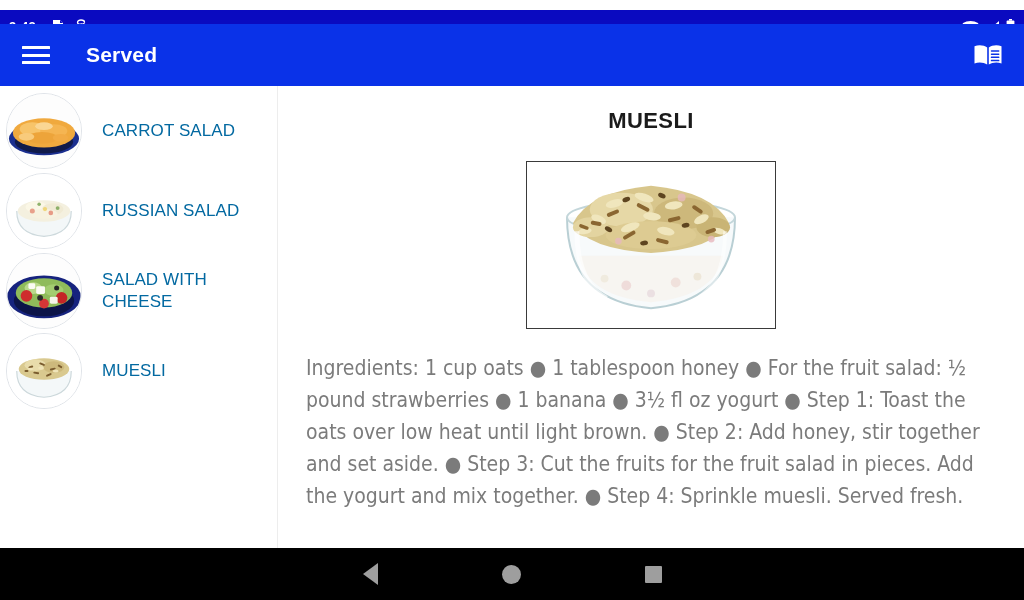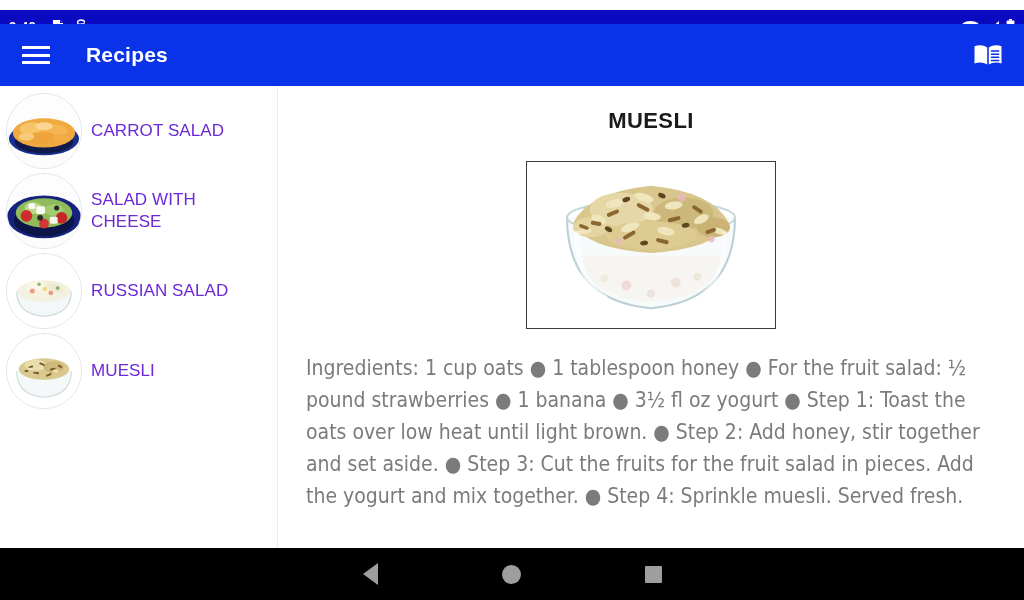--- a/index.html
+++ b/index.html
@@ -125,23 +125,23 @@
     height: 76px;
     border-radius: 50%;
     overflow: hidden;
     flex: 0 0 76px;
     position: relative;
     background: #ffffff;
     border: 1px solid #dfe3e8;
   }
   .thumb svg { display: block; width: 100%; height: 100%; }
   .recipe-label {
-    margin-left: 9px;
+    margin-left: 20px;
     font-size: 17px;
-    color: #6d28d9;
+    color: #0369a1;
     line-height: 1.32;
     letter-spacing: 0.1px;
     max-width: 168px;
   }
 
   
   .detail {
     flex: 1;
     height: 100%;
     position: relative;
@@ -241,21 +241,21 @@
       </svg>
     </div>
   </div>
 
   <div class="app-bar">
     <div class="hamburger">
       <span></span>
       <span></span>
       <span></span>
     </div>
-    <div class="app-title">Recipes</div>
+    <div class="app-title">Served</div>
     <div class="appbar-action">
       <svg width="30" height="24" viewBox="0 0 30 24">
         <path d="M14.2 4.4C12.2 3 9.6 2.3 6.8 2.3c-1.9 0-3.7.3-5.3.9v17.2c1.6-.6 3.4-.9 5.3-.9 2.8 0 5.4.7 7.4 2.1V4.4z" fill="#ffffff"></path>
         <path d="M15.8 4.4C17.8 3 20.4 2.3 23.2 2.3c1.9 0 3.7.3 5.3.9v17.2c-1.6-.6-3.4-.9-5.3-.9-2.8 0-5.4.7-7.4 2.1V4.4z" fill="#ffffff"></path>
         <g fill="#0a32e8">
           <rect x="17.8" y="7.2" width="8.6" height="1.5" rx="0.6"></rect>
           <rect x="17.8" y="10.4" width="8.6" height="1.5" rx="0.6"></rect>
           <rect x="17.8" y="13.6" width="8.6" height="1.5" rx="0.6"></rect>
           <rect x="17.8" y="16.8" width="8.6" height="1.5" rx="0.6"></rect>
         </g>
@@ -278,20 +278,40 @@
             <ellipse cx="48" cy="38" rx="14" ry="7" fill="#f5b552"></ellipse>
             <ellipse cx="36" cy="45" rx="16" ry="6" fill="#eda43a"></ellipse>
             <ellipse cx="20" cy="44" rx="8" ry="4" fill="#f8cb7c"></ellipse>
             <ellipse cx="55" cy="45" rx="8" ry="4" fill="#f2ab45"></ellipse>
             <ellipse cx="38" cy="33" rx="9" ry="4" fill="#fad694"></ellipse>
           </svg>
         </div>
         <div class="recipe-label">CARROT SALAD</div>
       </div>
 
+
+      <div class="recipe-item">
+        <div class="thumb">
+          <svg viewBox="0 0 76 76" preserveAspectRatio="xMidYMid slice">
+            <rect width="76" height="76" fill="#ffffff"></rect>
+            <path d="M10 38 Q10 62 38 64 Q66 62 66 38 Z" fill="#f2f6f7" opacity="0.9"></path>
+            <path d="M10 38 Q10 62 38 64 Q66 62 66 38" fill="none" stroke="#cdd9dc" stroke-width="1.2"></path>
+            <ellipse cx="38" cy="38" rx="27" ry="11" fill="#f4f0df"></ellipse>
+            <ellipse cx="30" cy="34" rx="11" ry="6" fill="#fbf7e6"></ellipse>
+            <ellipse cx="47" cy="36" rx="11" ry="6" fill="#f0ead4"></ellipse>
+            <ellipse cx="38" cy="41" rx="14" ry="5" fill="#f7f2df"></ellipse>
+            <circle cx="26" cy="38" r="2.6" fill="#e8a08a"></circle>
+            <circle cx="45" cy="40" r="2.4" fill="#e79b86"></circle>
+            <circle cx="52" cy="35" r="2" fill="#8db06a"></circle>
+            <circle cx="33" cy="31" r="1.8" fill="#8fb26c"></circle>
+            <circle cx="39" cy="36" r="2.2" fill="#f0d67a"></circle>
+          </svg>
+        </div>
+        <div class="recipe-label">RUSSIAN SALAD</div>
+      </div>
 
       <div class="recipe-item">
         <div class="thumb">
           <svg viewBox="0 0 76 76" preserveAspectRatio="xMidYMid slice">
             <rect width="76" height="76" fill="#fdfdfd"></rect>
             <ellipse cx="38" cy="44" rx="38" ry="22" fill="#16237e"></ellipse>
             <ellipse cx="38" cy="48" rx="31" ry="16" fill="#0c1448"></ellipse>
             <ellipse cx="38" cy="40" rx="29" ry="15" fill="#8fbb5a"></ellipse>
             <ellipse cx="27" cy="35" rx="9" ry="6" fill="#b9d88a"></ellipse>
             <ellipse cx="48" cy="37" rx="10" ry="6" fill="#a3cc70"></ellipse>
@@ -299,40 +319,20 @@
             <circle cx="56" cy="45" r="6" fill="#c42626"></circle>
             <circle cx="38" cy="51" r="5" fill="#d43636"></circle>
             <rect x="30" y="33" width="9" height="8" rx="1.5" fill="#fafaf2"></rect>
             <rect x="44" y="44" width="8" height="7" rx="1.5" fill="#f5f5ea"></rect>
             <rect x="22" y="30" width="7" height="6" rx="1.5" fill="#fbfbf4"></rect>
             <circle cx="34" cy="45" r="3" fill="#2a2a2a"></circle>
             <circle cx="51" cy="35" r="2.6" fill="#242424"></circle>
           </svg>
         </div>
         <div class="recipe-label">SALAD WITH CHEESE</div>
-      </div>
-
-      <div class="recipe-item">
-        <div class="thumb">
-          <svg viewBox="0 0 76 76" preserveAspectRatio="xMidYMid slice">
-            <rect width="76" height="76" fill="#ffffff"></rect>
-            <path d="M10 38 Q10 62 38 64 Q66 62 66 38 Z" fill="#f2f6f7" opacity="0.9"></path>
-            <path d="M10 38 Q10 62 38 64 Q66 62 66 38" fill="none" stroke="#cdd9dc" stroke-width="1.2"></path>
-            <ellipse cx="38" cy="38" rx="27" ry="11" fill="#f4f0df"></ellipse>
-            <ellipse cx="30" cy="34" rx="11" ry="6" fill="#fbf7e6"></ellipse>
-            <ellipse cx="47" cy="36" rx="11" ry="6" fill="#f0ead4"></ellipse>
-            <ellipse cx="38" cy="41" rx="14" ry="5" fill="#f7f2df"></ellipse>
-            <circle cx="26" cy="38" r="2.6" fill="#e8a08a"></circle>
-            <circle cx="45" cy="40" r="2.4" fill="#e79b86"></circle>
-            <circle cx="52" cy="35" r="2" fill="#8db06a"></circle>
-            <circle cx="33" cy="31" r="1.8" fill="#8fb26c"></circle>
-            <circle cx="39" cy="36" r="2.2" fill="#f0d67a"></circle>
-          </svg>
-        </div>
-        <div class="recipe-label">RUSSIAN SALAD</div>
       </div>
 
       <div class="recipe-item">
         <div class="thumb">
           <svg viewBox="0 0 76 76" preserveAspectRatio="xMidYMid slice">
             <rect width="76" height="76" fill="#ffffff"></rect>
             <path d="M10 38 Q10 63 38 65 Q66 63 66 38 Z" fill="#f3f7f8" opacity="0.9"></path>
             <path d="M10 38 Q10 63 38 65 Q66 63 66 38" fill="none" stroke="#ccd8db" stroke-width="1.2"></path>
             <ellipse cx="38" cy="36" rx="26" ry="11" fill="#d9c98f"></ellipse>
             <ellipse cx="29" cy="32" rx="11" ry="6" fill="#e8dcab"></ellipse>

